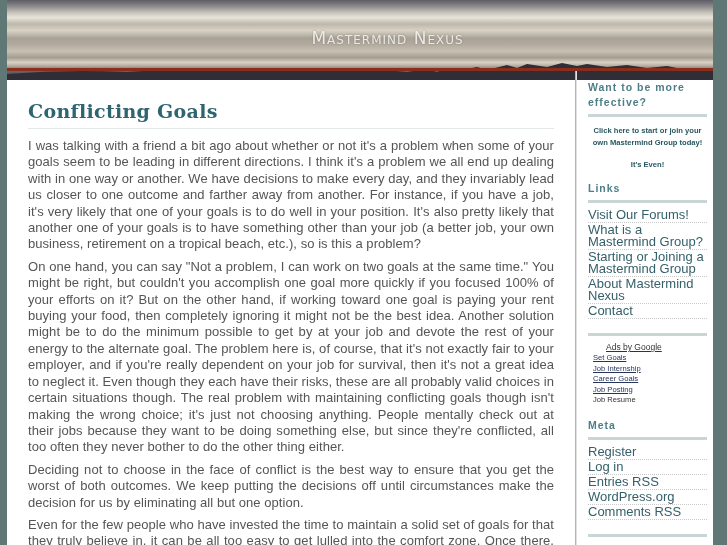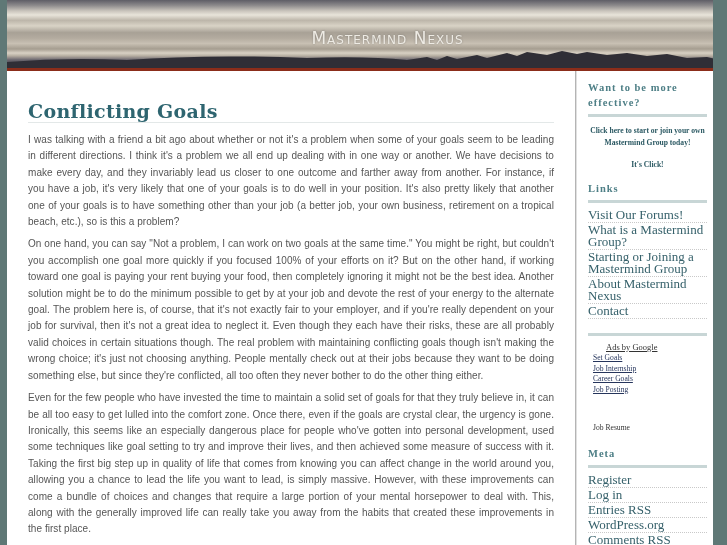--- a/index.html
+++ b/index.html
@@ -7,21 +7,21 @@
   body {
     background: #5f7876;
     font-family: "Liberation Sans", "DejaVu Sans", sans-serif;
     position: relative;
   }
   #frame {
     position: absolute; left: 7px; top: 0; width: 713px; height: 545px;
     background: #ffffff;
   }
   #header {
-    position: absolute; left: 0; top: 0; width: 713px; height: 68px;
+    position: absolute; left: 0; top: 0; width: 713px; height: 80px;
     background:
       linear-gradient(180deg,
         #5e5d66 0%, #8d8a8c 8%, #c9c4bc 16%, #e8e4da 22%, #bdb6aa 30%,
         #d9d3c6 38%, #a8a196 48%, #b3ab9f 56%, #c8c0b3 64%, #a59d90 72%,
         #d8d1c4 78%, #b8b0a3 82%, #6c6870 88%, #3c3b44 100%);
     overflow: hidden;
   }
   #header .hills {
     position: absolute; left: 0; bottom: 0; width: 100%; height: 20px;
   }
@@ -43,33 +43,32 @@
   }
   #divider {
     position: absolute; left: 568px; top: 71px; width: 2px; height: 474px;
     background: #b4b4b4;
     border-right: 1px solid #e0e0e0;
   }
   .post-title {
     margin-top: 29px;
     font-family: "DejaVu Serif", serif;
     font-size: 19px; color: #2e6570; letter-spacing: 0.3px;
-    padding-bottom: 0;
+    padding-bottom: 6px;
     border-bottom: 1px solid #e3e8e8;
     margin-bottom: 9px;
   }
   .post-body p {
-    font-size: 10px; line-height: 16.4px; color: #555555;
+    font-size: 13px; line-height: 16.4px; color: #555555;
     text-align: justify; margin-bottom: 6px;
     letter-spacing: 0.05px;
   }
   #sidebar {
     position: absolute; left: 581px; top: 71px; width: 119px; height: 474px;
     overflow: hidden;
-    font-family: Liberation Serif, serif;
   }
   .side-h {
     font-size: 10.5px; font-weight: bold; color: #4e7f86;
     letter-spacing: 1px; line-height: 15px;
   }
   .side-rule {
     height: 3px; background: #c8d6d6; margin: 4px 0 5px 0;
   }
   .promo {
     text-align: center; font-size: 7.6px; font-weight: bold; color: #2a5862;
@@ -81,21 +80,21 @@
     border-bottom: 1px dotted #c9c9c9;
   }
   .ads-title {
     font-size: 8.5px; color: #333; text-decoration: underline; margin-left: 18px;
     line-height: 12px;
   }
   .ads li {
     list-style: none; font-size: 7.6px; color: #26355c; text-decoration: underline;
     line-height: 10.6px; padding-left: 5px;
   }
-  .ads li.plain { text-decoration: none; color: #333; margin-top: 28px; }
+  .ads li.plain { text-decoration: none; color: #333; }
   .ad-box { padding-left: 3px; }
   .ad-box .ad-link {
     font-size: 8px; font-weight: bold; color: #2a3e78; text-decoration: underline;
     line-height: 13px;
   }
   .ad-box .ad-text {
     font-size: 7.6px; color: #333; line-height: 11.3px;
   }
   #right-edge {
     position: absolute; left: 713px; top: 0; width: 7px; height: 545px;
@@ -112,35 +111,36 @@
     </svg>
     <div class="site-title">Mastermind Nexus</div>
   </div>
   <div id="header-rule"></div>
 
   <div id="main">
     <h1 class="post-title">Conflicting Goals</h1>
     <div class="post-body">
       <p>I was talking with a friend a bit ago about whether or not it's a problem when some of your goals seem to be leading in different directions.  I think it's a problem we all end up dealing with in one way or another.  We have decisions to make every day, and they invariably lead us closer to one outcome and farther away from another.  For instance, if you have a job, it's very likely that one of your goals is to do well in your position.  It's also pretty likely that another one of your goals is to have something other than your job (a better job, your own business, retirement on a tropical beach, etc.), so is this a problem?</p>
       <p>On one hand, you can say "Not a problem, I can work on two goals at the same time."  You might be right, but couldn't you accomplish one goal more quickly if you focused 100% of your efforts on it?  But on the other hand, if working toward one goal is paying your rent buying your food, then completely ignoring it might not be the best idea.  Another solution might be to do the minimum possible to get by at your job and devote the rest of your energy to the alternate goal.  The problem here is, of course, that it's not exactly fair to your employer, and if you're really dependent on your job for survival, then it's not a great idea to neglect it.  Even though they each have their risks, these are all probably valid choices in certain situations though.  The real problem with maintaining conflicting goals though isn't making the wrong choice; it's just not choosing anything.  People mentally check out at their jobs because they want to be doing something else, but since they're conflicted, all too often they never bother to do the other thing either.</p>
+      <p>Deciding not to choose in the face of conflict is the best way to ensure that you get the worst of both outcomes.  We keep putting the decisions off until circumstances make the decision for us by eliminating all but one option.</p>
       <p>Even for the few people who have invested the time to maintain a solid set of goals for that they truly believe in, it can be all too easy to get lulled into the comfort zone.  Once there, even if the goals are crystal clear, the urgency is gone.  Ironically, this seems like an especially dangerous place for people who've gotten into personal development, used some techniques like goal setting to try and improve their lives, and then achieved some measure of success with it.  Taking the first big step up in quality of life that comes from knowing you can affect change in the world around you, allowing you a chance to lead the life you want to lead, is simply massive.  However, with these improvements can come a bundle of choices and changes that require a large portion of your mental horsepower to deal with.  This, along with the generally improved life can really take you away from the habits that created these improvements in the first place.</p>
       <p>Another problem is that we generally have a hard time knowing what we actually want, and how can I choose, if don't even know in what direction I should be headed?  I can set a long term goal that might be ten years away, but I know that I have only a vague idea of what will actually be most important to me in ten years.  Even more to the point, you often can't even see beyond your next accomplishment.  If you have one major goal that you've worked a number of months or years to reach, it's very likely that you are going to make very different decisions about your goals after reaching it than before.  You just don't know enough to see past it.  You</p>
     </div>
   </div>
 
   <div id="divider"></div>
 
   <div id="sidebar">
     <div style="height:9px"></div>
     <div class="side-h">Want to be more effective?</div>
     <div class="side-rule"></div>
     <div style="height:3px"></div>
     <div class="promo">Click here to start or join your own Mastermind Group today!</div>
     <div style="height:10px"></div>
-    <div class="promo">It's Click!</div>
+    <div class="promo">It's Even!</div>
     <div style="height:10px"></div>
 
     <div class="side-h">Links</div>
     <div class="side-rule"></div>
     <ul class="links">
       <li>Visit Our Forums!</li>
       <li>What is a Mastermind Group?</li>
       <li>Starting or Joining a Mastermind Group</li>
       <li>About Mastermind Nexus</li>
       <li>Contact</li>

